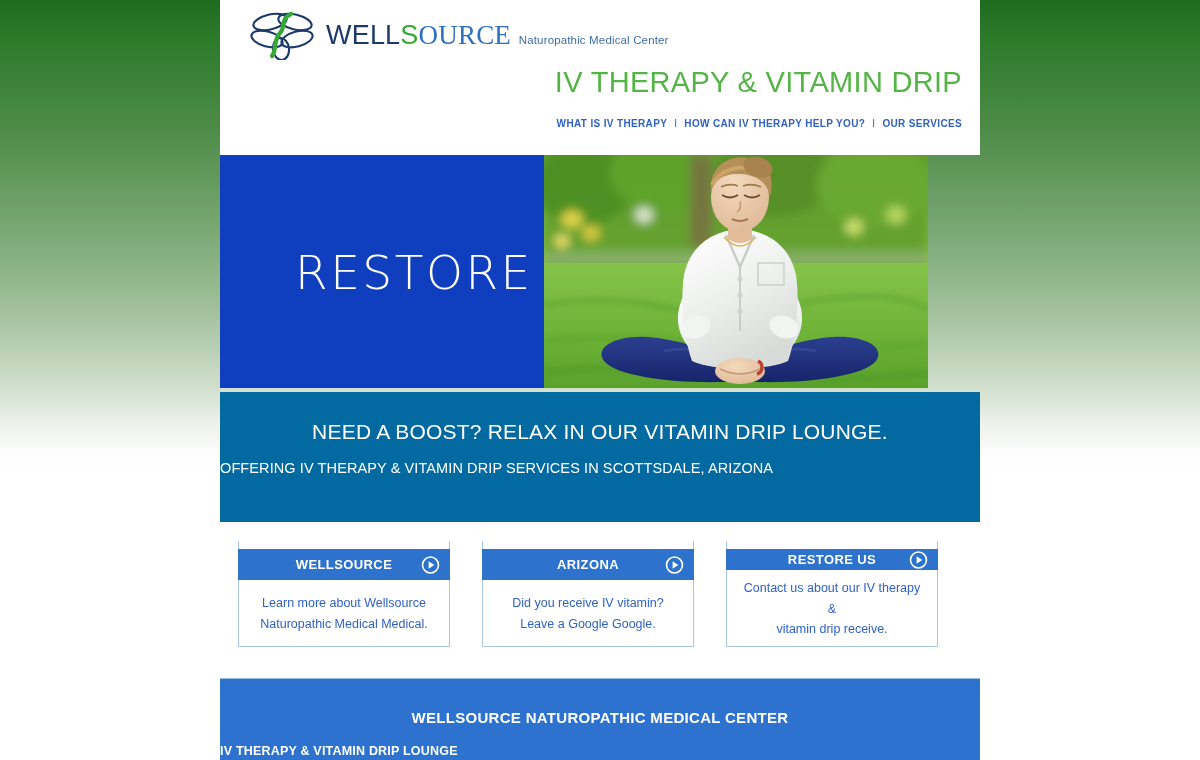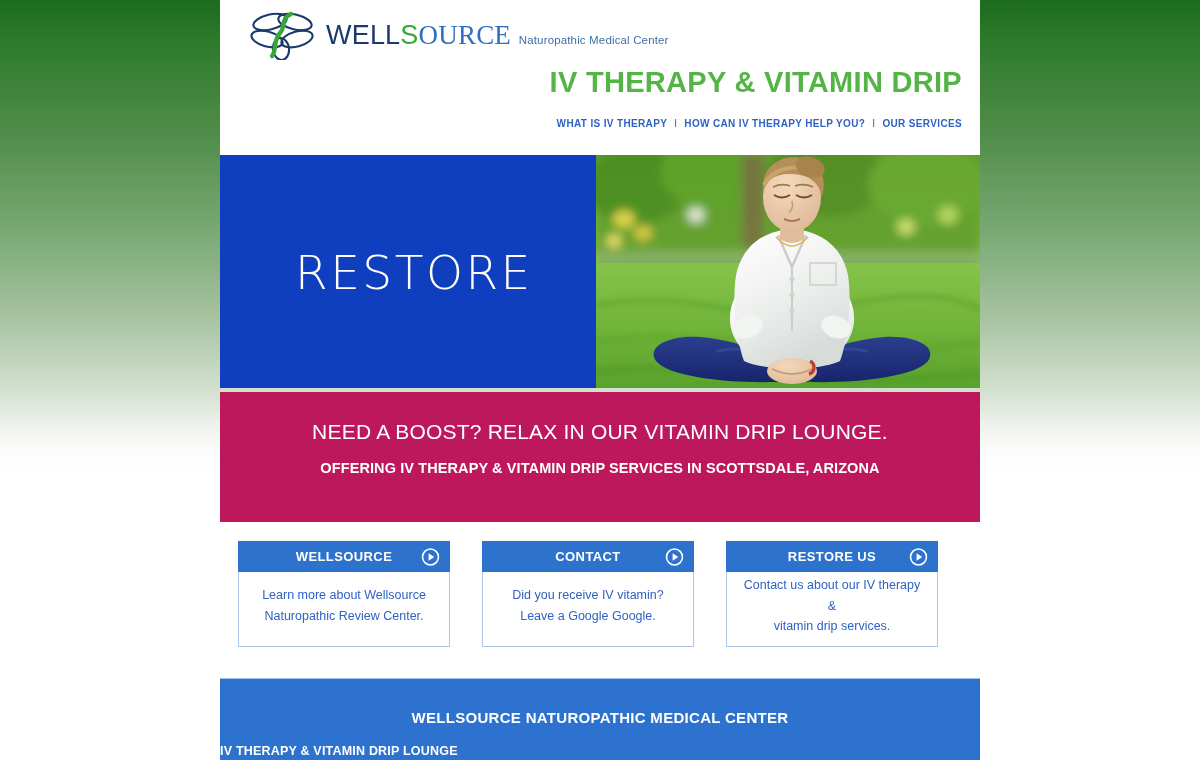--- a/index.html
+++ b/index.html
@@ -73,21 +73,21 @@
     white-space: nowrap;
   }
 
   .head-title {
     position: absolute;
     right: 18px;
     top: 66px;
     font-size: 29px;
     color: #54b446;
     letter-spacing: 0.3px;
-    font-weight: 700;
+    font-weight: 400;
     white-space: nowrap;
   }
 
   .head-nav {
     position: absolute;
     right: 18px;
     top: 118px;
     font-size: 10px;
     color: #2f62c4;
     letter-spacing: 0.35px;
@@ -106,21 +106,21 @@
 
   
   .hero {
     position: absolute;
     left: 0; top: 155px;
     width: 760px;
     height: 233px;
     display: flex;
   }
   .hero-left {
-    width: 376px;
+    width: 324px;
     height: 233px;
     background: #0f3fbf;
     position: relative;
   }
   .hero-word {
     position: absolute;
     left: 75px;
     top: 94px;
     font-size: 47px;
     color: #ffffff;
@@ -136,41 +136,40 @@
     overflow: hidden;
     background: #5aa832;
   }
 
   
   .banner {
     position: absolute;
     left: 0; top: 392px;
     width: 760px;
     height: 130px;
-    background: #be185d;
+    background: #0369a1;
   }
   .banner-h1 {
     position: absolute;
     left: 0; right: 0;
     top: 28px;
     text-align: center;
     color: #ffffff;
     font-size: 21px;
     letter-spacing: 0.2px;
     font-weight: 400;
   }
   .banner-h2 {
     position: absolute;
     left: 0; right: 0;
     top: 68px;
-    text-align: center;
     color: #ffffff;
     font-size: 14.5px;
     letter-spacing: 0.1px;
-    font-weight: 700;
+    font-weight: 400;
   }
 
   
   .cards {
     position: absolute;
     left: 18px;
     top: 541px;
     width: 742px;
     height: 106px;
     display: flex;
@@ -185,21 +184,21 @@
     display: flex;
     flex-direction: column;
   }
   .card-head {
     height: 31px;
     background: #2d72cc;
     display: flex;
     align-items: center;
     justify-content: center;
     position: relative;
-    margin: 0 -1px;
+    margin: 8px -1px;
   }
   .card-title {
     color: #ffffff;
     font-size: 13px;
     font-weight: 700;
     letter-spacing: 0.4px;
   }
   .play-icon {
     position: absolute;
     right: 10px;
@@ -421,28 +420,28 @@
         <span>
           <svg class="play-icon" viewBox="0 0 20 20" xmlns="http://www.w3.org/2000/svg">
             <circle cx="10" cy="10" r="8.4" fill="none" stroke="#ffffff" stroke-width="1.7"></circle>
             <path d="M8 6 L14 10 L8 14 Z" fill="#ffffff"></path>
           </svg>
         </span>
       </div>
       <div class="card-body">
         <div class="card-text">
           <span>Learn more about Wellsource</span><br>
-          <span>Naturopathic Review Center.</span>
+          <span>Naturopathic Medical Medical.</span>
         </div>
       </div>
     </div>
 
     <div class="card">
       <div class="card-head">
-        <span class="card-title">CONTACT</span>
+        <span class="card-title">ARIZONA</span>
         <span>
           <svg class="play-icon" viewBox="0 0 20 20" xmlns="http://www.w3.org/2000/svg">
             <circle cx="10" cy="10" r="8.4" fill="none" stroke="#ffffff" stroke-width="1.7"></circle>
             <path d="M8 6 L14 10 L8 14 Z" fill="#ffffff"></path>
           </svg>
         </span>
       </div>
       <div class="card-body">
         <div class="card-text">
           <span>Did you receive IV vitamin?</span><br>
@@ -457,21 +456,21 @@
         <span>
           <svg class="play-icon" viewBox="0 0 20 20" xmlns="http://www.w3.org/2000/svg">
             <circle cx="10" cy="10" r="8.4" fill="none" stroke="#ffffff" stroke-width="1.7"></circle>
             <path d="M8 6 L14 10 L8 14 Z" fill="#ffffff"></path>
           </svg>
         </span>
       </div>
       <div class="card-body">
         <div class="card-text">
           <span>Contact us about our IV therapy &amp;</span><br>
-          <span>vitamin drip services.</span>
+          <span>vitamin drip receive.</span>
         </div>
       </div>
     </div>
   </div>
 
   <div class="footer">
     <div class="footer-h1">WELLSOURCE NATUROPATHIC MEDICAL CENTER</div>
     <div class="footer-h2">IV THERAPY &amp; VITAMIN DRIP LOUNGE</div>
   </div>
 

